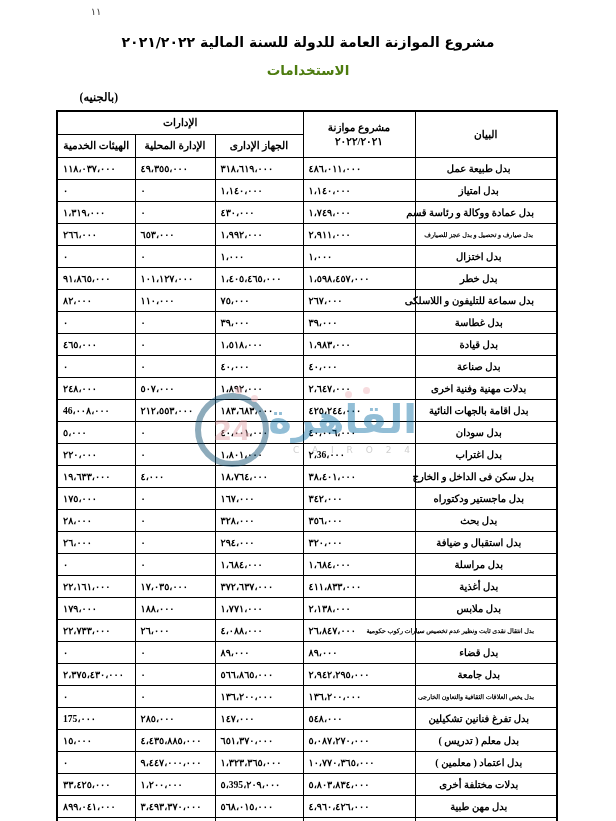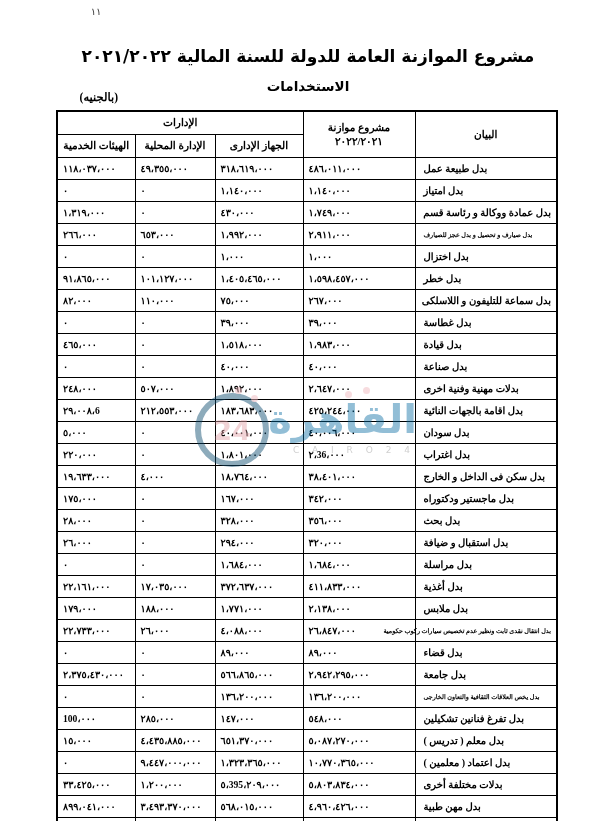--- a/index.html
+++ b/index.html
@@ -28,31 +28,31 @@
     transform:translateX(-212px);
   }
   
   .titles{
     padding-top:30px;
     text-align:center;
   }
   .doc-title{
     font-family:"DejaVu Sans","Liberation Sans",sans-serif;
     font-weight:bold;
-    font-size:17px;
+    font-size:14px;
     letter-spacing:0px;
-    margin:16px 0 9px 0;
+    margin:4px 0 9px 0;
     color:#000;
   }
   .doc-subtitle{
     font-family:"DejaVu Sans","Liberation Sans",sans-serif;
     font-weight:bold;
     font-size:13.5px;
     margin:12px;
-    color:#000000;
+    color:#4d7c0f;
   }
   
   .currency-note{
     position:absolute;
     top:90px;
     right:498px;
     font-family:"Liberation Serif","DejaVu Serif",serif;
     font-weight:bold;
     font-size:11.5px;
   }
@@ -95,25 +95,25 @@
   }
   
   col.c-label{width:142px;}
   col.c-budget{width:112px;}
   col.c-admin{width:88px;}
   col.c-local{width:80px;}
   col.c-service{width:78px;}
   .sep-left{border-left:3px double #000;}
 
   td.label{
-    text-align:left;
+    text-align:center;
     font-weight:bold;
     font-size:10px;
     white-space:nowrap;
-    padding-right:5px;
+    padding-right:22px;
   }
   td.label.small{
     font-size:6.4px;
     font-weight:bold;
   }
   td.num{
     text-align:left;
     font-size:9.6px;
     font-weight:bold;
     letter-spacing:0px;
@@ -296,21 +296,21 @@
             <td class="num sep-left">٢،٦٤٧،٠٠٠</td>
             <td class="num">١،٨٩٢،٠٠٠</td>
             <td class="num">٥٠٧،٠٠٠</td>
             <td class="num">٢٤٨،٠٠٠</td>
           </tr>
           <tr>
             <td class="label sep-left">بدل اقامة بالجهات النائية<span class="mark"></span></td>
             <td class="num sep-left">٤٢٥،٢٤٤،٠٠٠</td>
             <td class="num">١٨٣،٦٨٣،٠٠٠</td>
             <td class="num">٢١٢،٥٥٣،٠٠٠</td>
-            <td class="num">٢٩،٠٠٨،6</td>
+            <td class="num">46،٠٠٨،٠٠٠</td>
           </tr>
           <tr>
             <td class="label sep-left">بدل سودان<span class="mark"></span></td>
             <td class="num sep-left">٤٠،٠٠٦،٠٠٠</td>
             <td class="num">٤٠،٠٠١،٠٠٠</td>
             <td class="num">٠</td>
             <td class="num">٥،٠٠٠</td>
           </tr>
           <tr>
             <td class="label sep-left">بدل اغتراب<span class="mark"></span></td>
@@ -394,21 +394,21 @@
             <td class="num sep-left">١٣٦،٢٠٠،٠٠٠</td>
             <td class="num">١٣٦،٢٠٠،٠٠٠</td>
             <td class="num">٠</td>
             <td class="num">٠</td>
           </tr>
           <tr>
             <td class="label sep-left">بدل تفرغ فنانين تشكيلين<span class="mark"></span></td>
             <td class="num sep-left">٥٤٨،٠٠٠</td>
             <td class="num">١٤٧،٠٠٠</td>
             <td class="num">٢٨٥،٠٠٠</td>
-            <td class="num">100،٠٠٠</td>
+            <td class="num">175،٠٠٠</td>
           </tr>
           <tr>
             <td class="label sep-left">بدل معلم ( تدريس )<span class="mark"></span></td>
             <td class="num sep-left">٥،٠٨٧،٢٧٠،٠٠٠</td>
             <td class="num">٦٥١،٣٧٠،٠٠٠</td>
             <td class="num">٤،٤٣٥،٨٨٥،٠٠٠</td>
             <td class="num">١٥،٠٠٠</td>
           </tr>
           <tr>
             <td class="label sep-left">بدل اعتماد ( معلمين )<span class="mark"></span></td>

